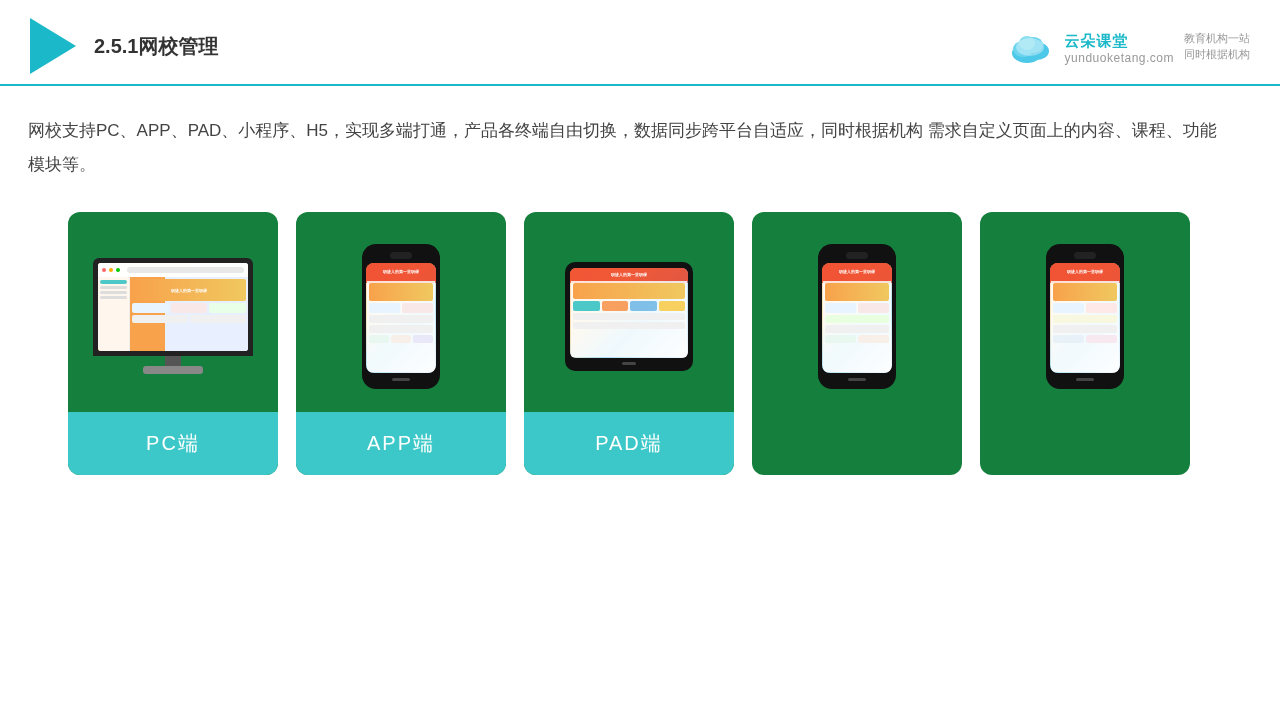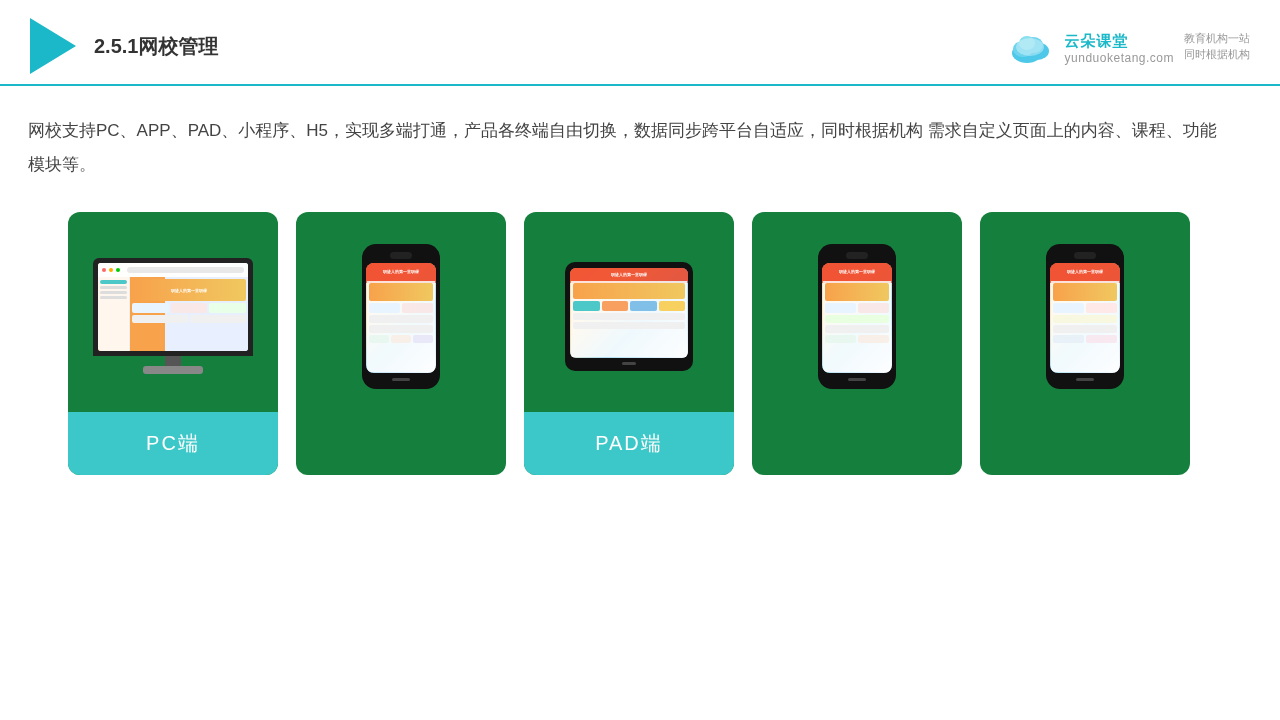--- a/index.html
+++ b/index.html
@@ -360,20 +360,21 @@
                   <div style="flex:1;height:8px;background:#e8f8f0;border-radius:2px;"></div>
                   <div style="flex:1;height:8px;background:#f8f0e8;border-radius:2px;"></div>
                   <div style="flex:1;height:8px;background:#e8e8f8;border-radius:2px;"></div>
                 </div>
               </div>
             </div>
             <div class="phone-home"></div>
           </div>
         </div>
       </div>
+      <div class="card-label">APP端</div>
     </div>
 
     <div class="card">
       <div class="card-image-area">
         <div class="tablet-mock">
           <div class="tablet-body">
             <div class="tablet-screen">
               <div style="position:absolute;top:0;left:0;right:0;height:13px;background:rgba(240,80,50,0.8);display:flex;align-items:center;justify-content:center;z-index:3;">
                 <span style="font-size:4px;color:#fff;font-weight:bold;">职迹人的第一堂职课</span>
               </div>

